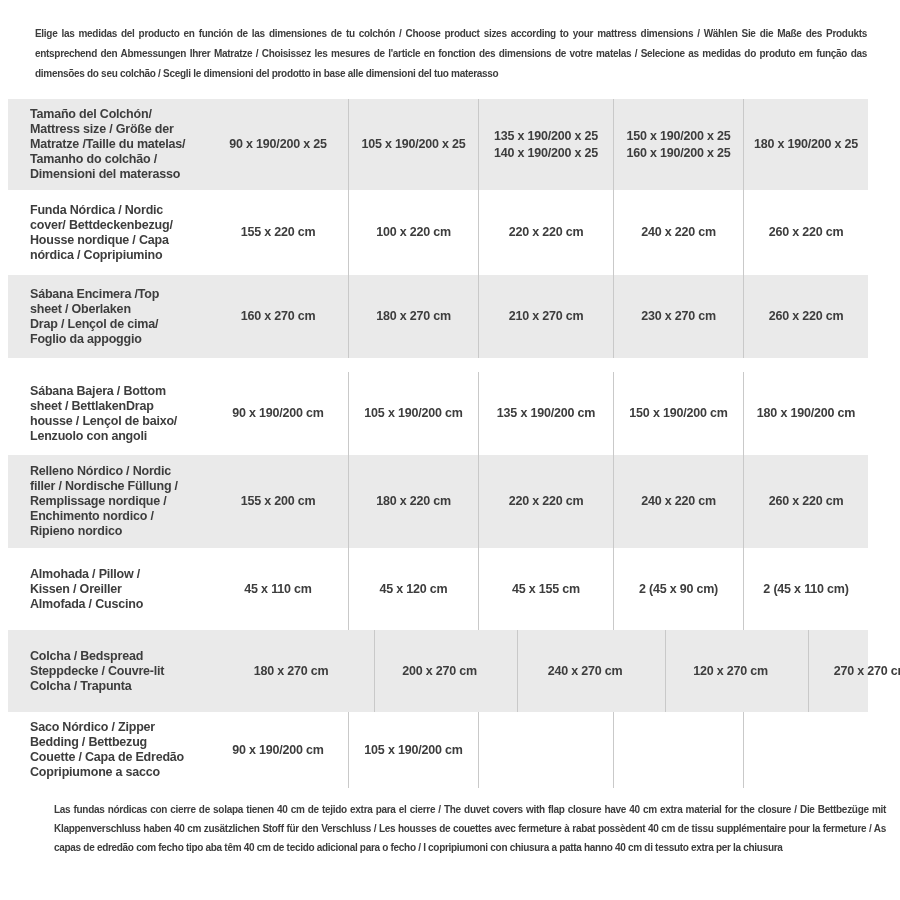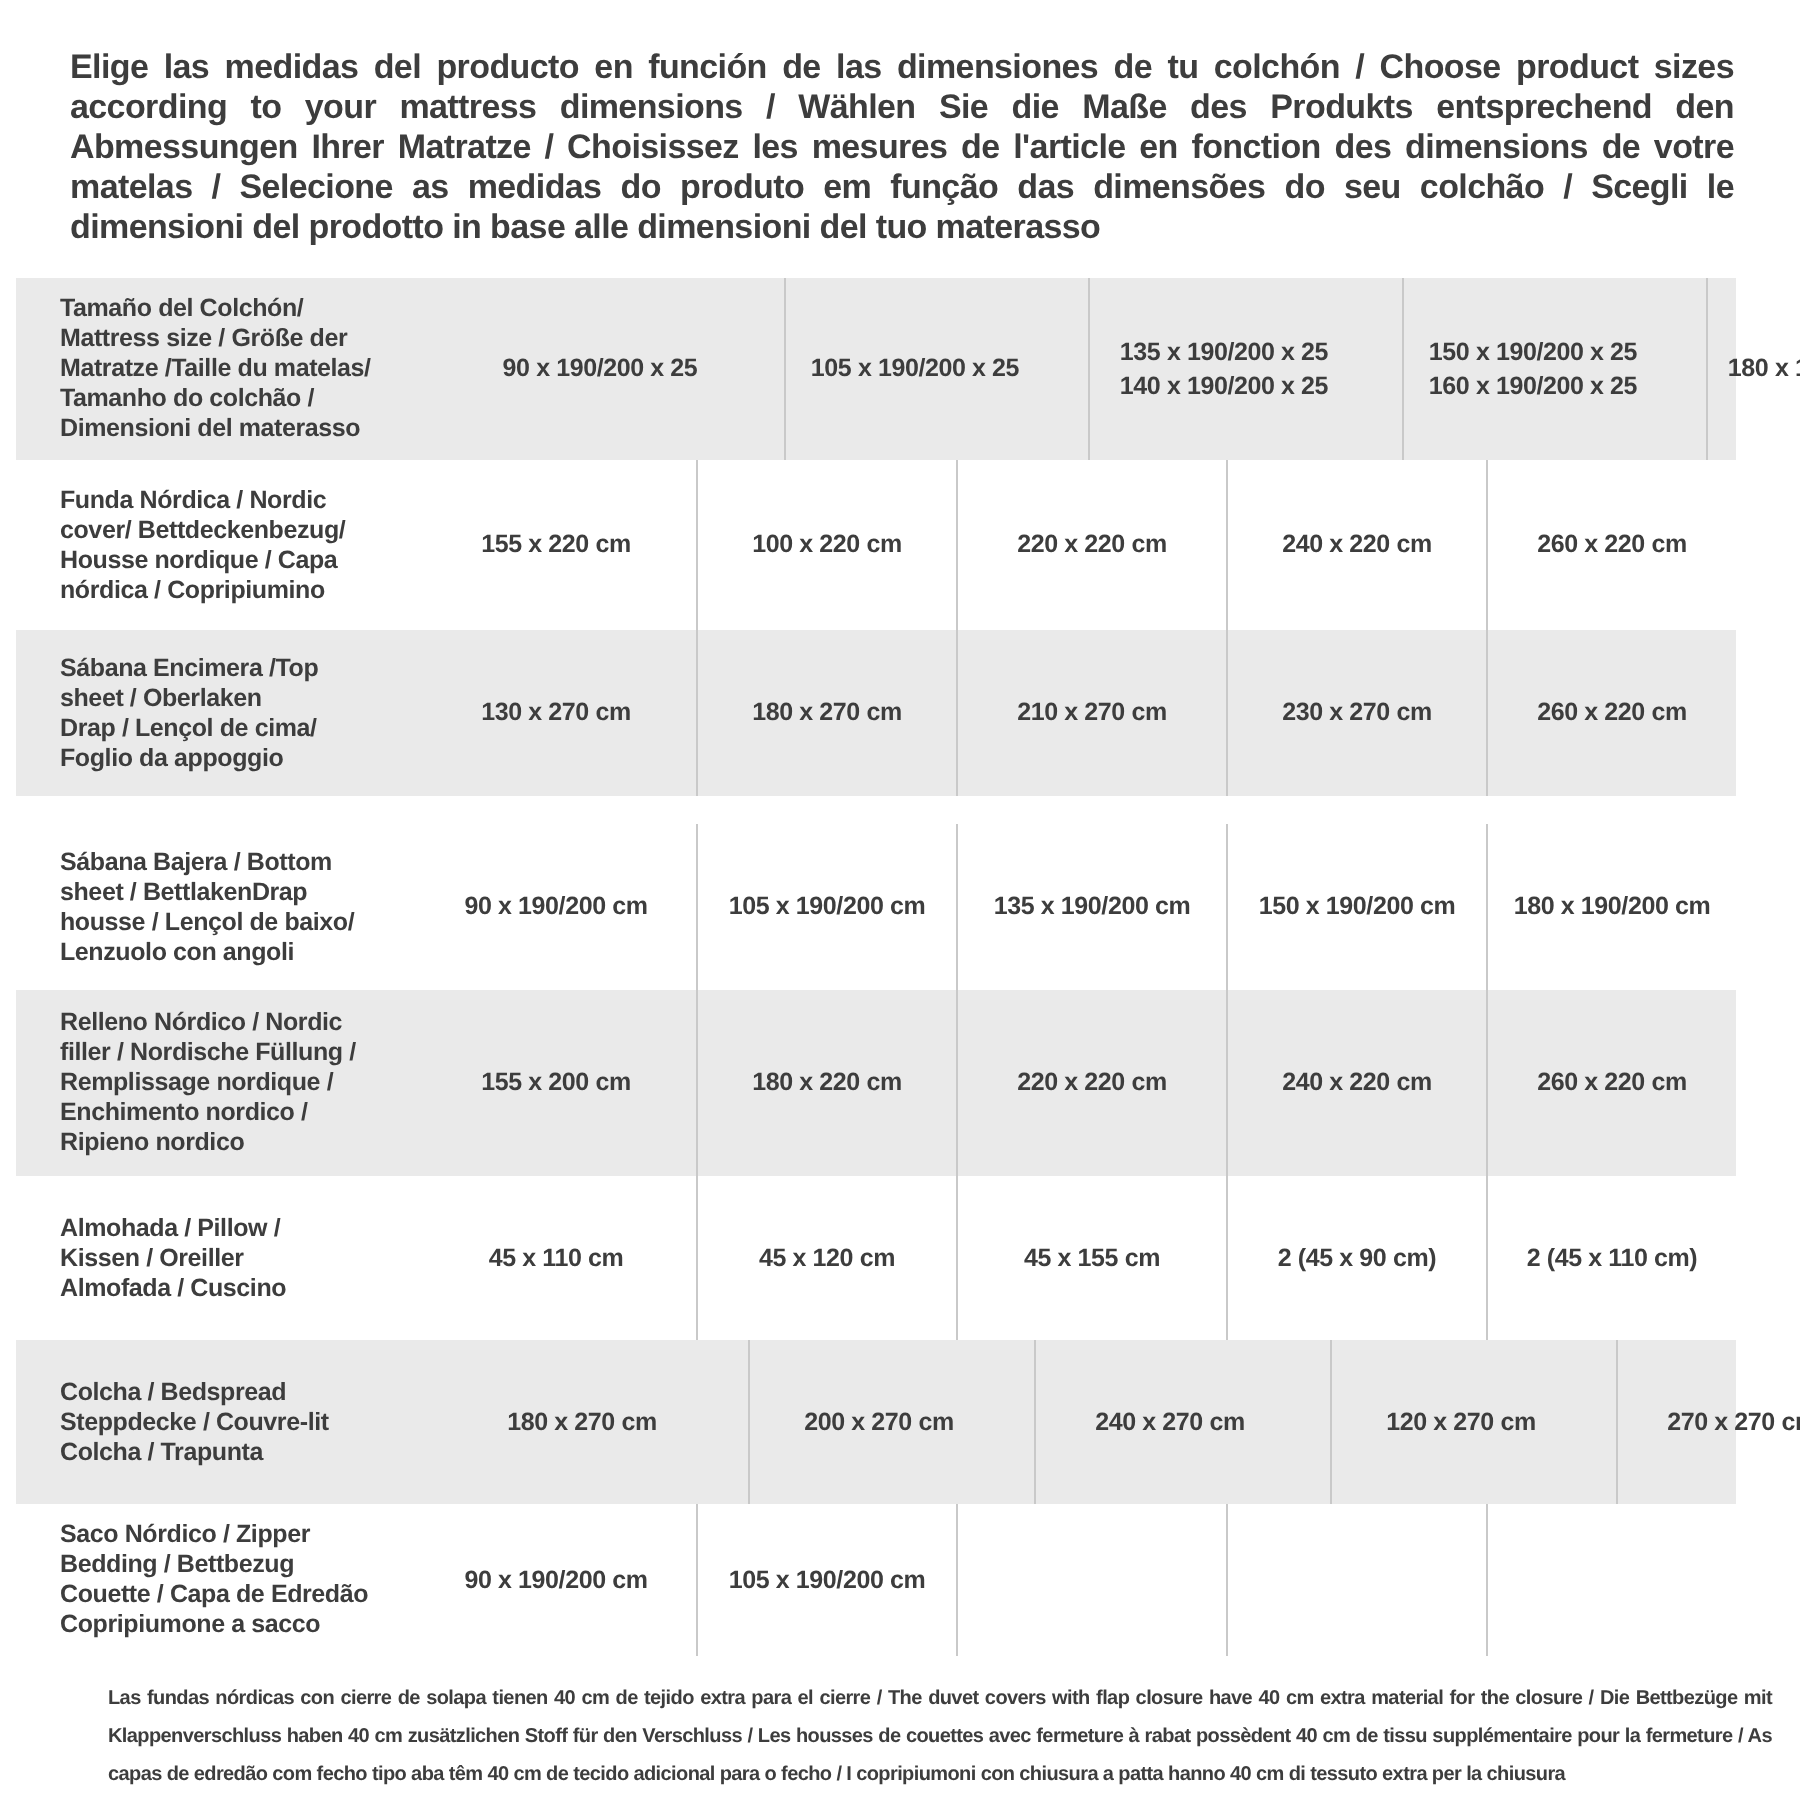--- a/index.html
+++ b/index.html
@@ -11,36 +11,36 @@
     width: 900px;
     height: 900px;
     font-family: "Liberation Sans", sans-serif;
     font-weight: bold;
     color: #3d3d3d;
     overflow: hidden;
   }
   .intro {
     margin: 24px 33px 0 35px;
     width: 832px;
-    font-size: 17px;
+    font-size: 10px;
     line-height: 20px;
     letter-spacing: -0.3px;
     text-align: justify;
     white-space: normal;
   }
   .size-table {
     margin: 15px 0 0 8px;
     width: 860px;
   }
   .row {
     display: grid;
     grid-template-columns: 200px 140px 130px 135px 130px 125px;
   }
   .row.shaded { background: #eaeaea; }
-  .r1 { min-height: 91px; gap: 22px; }
+  .r1 { min-height: 91px; }
   .r2 { min-height: 85px; }
   .r3 { min-height: 83px; }
   .r4 { min-height: 83px; margin-top: 14px; }
   .r5 { min-height: 93px; }
   .r6 { min-height: 82px; }
   .r7 { min-height: 82px; gap: 13px; }
   .r8 { min-height: 76px; }
   .cell {
     display: flex;
     align-items: center;
@@ -101,21 +101,21 @@
     <div class="cell val sep">220 x 220 cm</div>
     <div class="cell val sep">240 x 220 cm</div>
     <div class="cell val sep">260 x 220 cm</div>
   </div>
 
   <div class="row shaded r3">
     <div class="cell label">Sábana Encimera /Top
 sheet / Oberlaken
 Drap / Lençol de cima/
 Foglio da appoggio</div>
-    <div class="cell val">130 x 270 cm</div>
+    <div class="cell val">160 x 270 cm</div>
     <div class="cell val sep">180 x 270 cm</div>
     <div class="cell val sep">210 x 270 cm</div>
     <div class="cell val sep">230 x 270 cm</div>
     <div class="cell val sep">260 x 220 cm</div>
   </div>
 
   <div class="row r4">
     <div class="cell label">Sábana Bajera / Bottom
 sheet / BettlakenDrap
 housse / Lençol de baixo/

